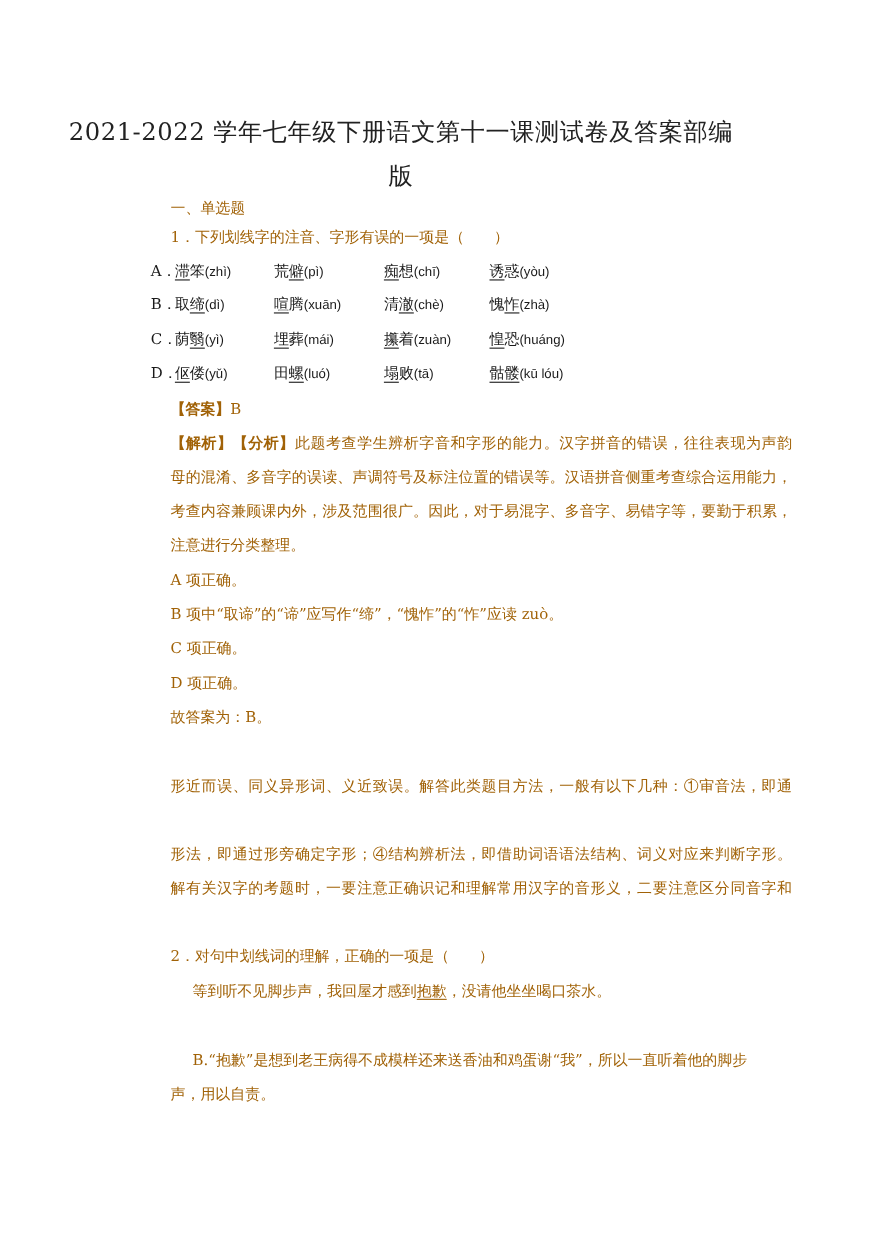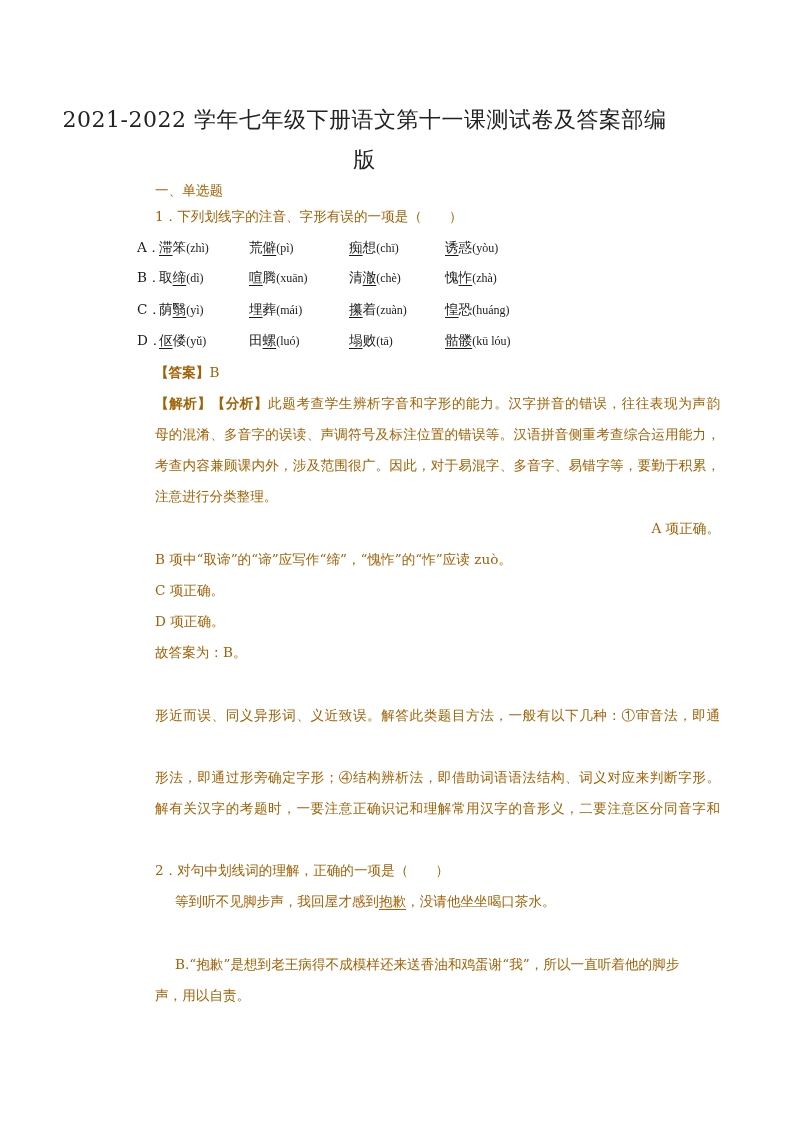--- a/index.html
+++ b/index.html
@@ -8,21 +8,21 @@
   .page { position:absolute; left:0; top:0; width:793px; height:1122px; }
   .title { position:absolute; left:0; width:729px; text-align:center; font-size:22px; letter-spacing:0.5px; color:#222; }
   .line { position:absolute; left:117px; width:565px; font-size:13.6px; line-height:20px; white-space:nowrap; color:#a16207;margin-left:38px; }
   .justify { text-align:justify; text-align-last:justify; }
   .indent1 { left:137px; }
   .opt-row { position:absolute; left:137px; width:540px; height:20px; font-size:13.6px; line-height:20px; white-space:nowrap; }
   .opt-row .lbl { position:absolute; left:0; }
   .opt-row .c { position:absolute; }
   .c1 { left:22px; } .c2 { left:112px; } .c3 { left:212px; } .c4 { left:308px; }
   u { text-decoration:underline; text-underline-offset:3px; }
-  .py { font-family:Liberation Serif, serif; font-size:12px; }
+  .py { font-family:Liberation Sans, sans-serif; font-size:12px; }
   .bracket { font-weight:bold; }
 </style>
 </head>
 <body>
 
 <div class="page">
 
   <div class="title" style="top:105px;">2021-2022 学年七年级下册语文第十一课测试卷及答案部编</div>
   <div class="title" style="top:145px;">版</div>
 
@@ -65,21 +65,21 @@
     <span class="bracket">【答案】</span><span>B</span>
   </div>
 
   <div class="line justify" style="top:393px;">
     <span class="bracket">【解析】【分析】</span><span>此题考查学生辨析字音和字形的能力。汉字拼音的错误，往往表现为声韵</span>
   </div>
   <div class="line justify" style="top:424px;">母的混淆、多音字的误读、声调符号及标注位置的错误等。汉语拼音侧重考查综合运用能力，</div>
   <div class="line justify" style="top:455px;">考查内容兼顾课内外，涉及范围很广。因此，对于易混字、多音字、易错字等，要勤于积累，</div>
   <div class="line" style="top:486px;">注意进行分类整理。</div>
 
-  <div class="line" style="top:518px;text-align:right;">A 项正确。</div>
+  <div class="line" style="top:518px;">A 项正确。</div>
   <div class="line" style="top:549px;">B 项中“取谛”的“谛”应写作“缔”，“愧怍”的“怍”应读 zuò。</div>
   <div class="line" style="top:580px;">C 项正确。</div>
   <div class="line" style="top:642px;">故答案为：B。</div>
   <div class="line" style="top:611px;">D 项正确。</div>
 
   <div class="line justify" style="top:705px;">形近而误、同义异形词、义近致误。解答此类题目方法，一般有以下几种：①审音法，即通</div>
   <div class="line justify" style="top:798px;">解有关汉字的考题时，一要注意正确识记和理解常用汉字的音形义，二要注意区分同音字和</div>
   <div class="line justify" style="top:767px;">形法，即通过形旁确定字形；④结构辨析法，即借助词语语法结构、词义对应来判断字形。</div>
 
   <div class="line" style="top:860px;">2．对句中划线词的理解，正确的一项是（　　）</div>

